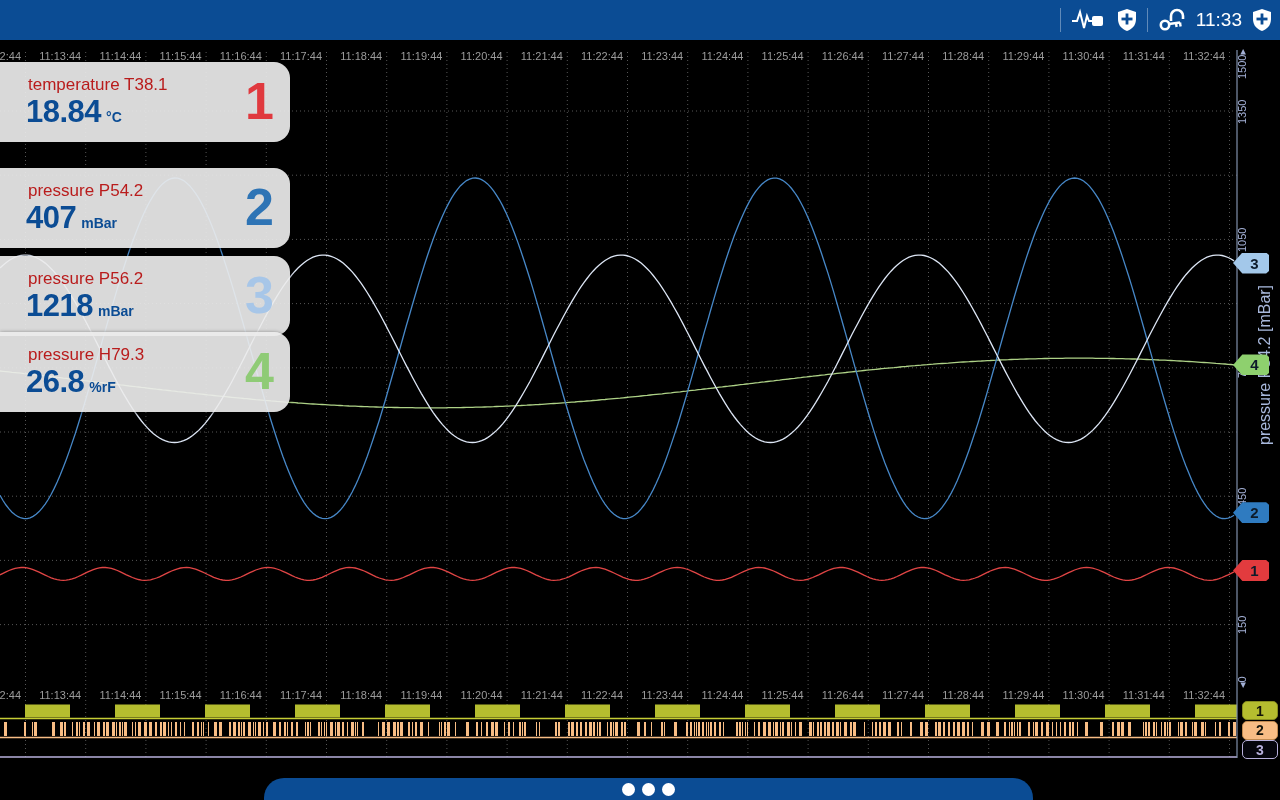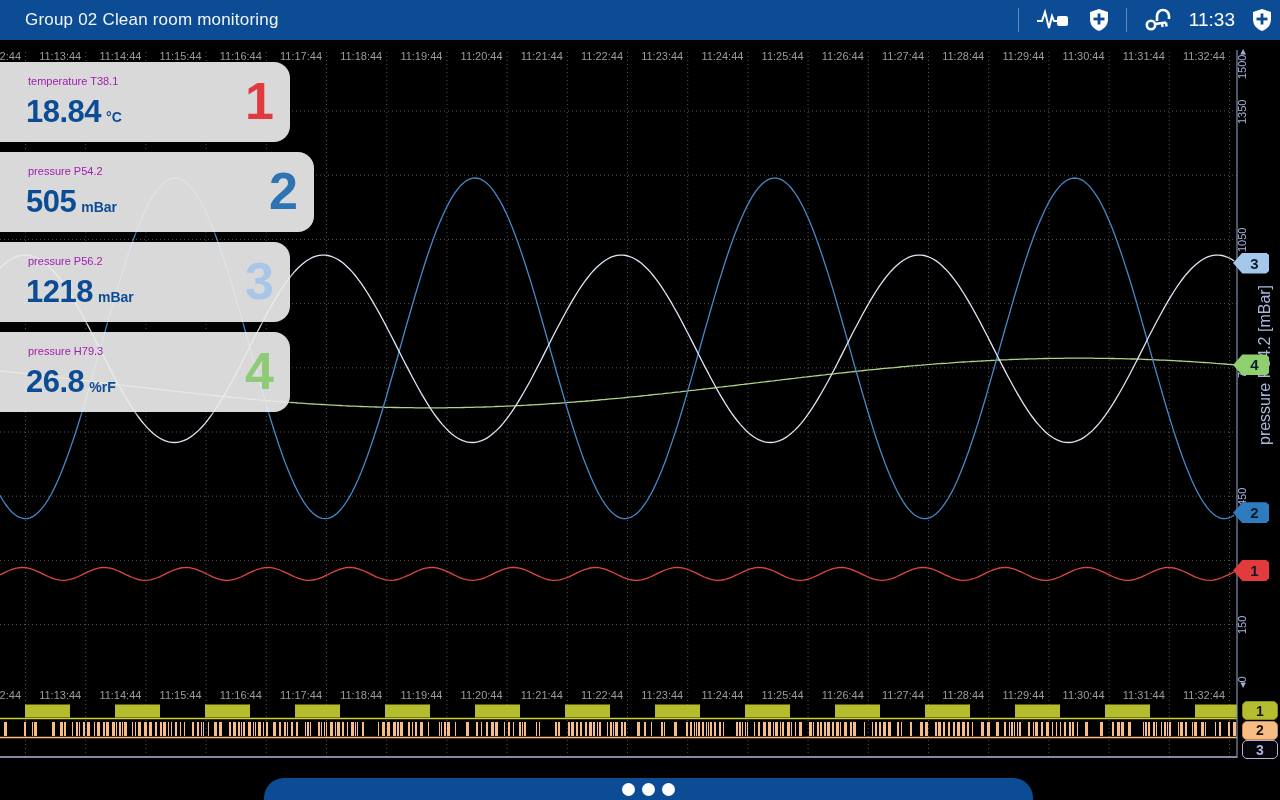--- a/index.html
+++ b/index.html
@@ -3,36 +3,36 @@
 <meta charset="utf-8">
 <style>
   html,body{margin:0;padding:0;background:#000;width:1280px;height:800px;overflow:hidden;
     font-family:"Liberation Sans",sans-serif;-webkit-font-smoothing:antialiased;}
   #app{position:relative;width:1280px;height:800px;background:#000;}
 
   
   #topbar{position:absolute;left:0;top:0;width:1280px;height:40px;background:#0b4c94;
     display:flex;align-items:center;}
   #topbar .title{color:#f2f5f8;font-size:17px;margin-left:25px;letter-spacing:.2px;}
-  #topbar .right{position:absolute;right:8px;top:0;height:40px;display:flex;align-items:center;gap:17px;}
+  #topbar .right{position:absolute;right:8px;top:0;height:40px;display:flex;align-items:center;gap:10px;}
   .vdivider{width:1px;height:24px;background:rgba(255,255,255,.35);}
   .clock{color:#fff;font-size:19px;}
 
   
   #chart{position:absolute;left:0;top:0;z-index:1;}
 
   
   .timerow{position:absolute;left:0;width:1237px;height:14px;overflow:hidden;z-index:2;}
   #toptimes{top:50px;} #bottimes{top:689px;}
   .tlabel{position:absolute;top:0;transform:translateX(-50%);color:#9b9b9b;font-size:11px;white-space:nowrap;}
 
   
   .card{position:absolute;left:0;width:290px;height:80px;background:rgba(235,235,235,.92);
     border-radius:0 16px 16px 0;z-index:3;box-shadow:0 1px 4px rgba(0,0,0,.55);}
-  .card .clabel{position:absolute;left:28px;top:13px;font-size:11px;color:#a21caf;}
+  .card .clabel{position:absolute;left:28px;top:13px;font-size:17px;color:#b91c1c;}
   .card .vrow{position:absolute;left:26px;top:32px;display:flex;align-items:baseline;}
   .card .cvalue{font-size:31px;font-weight:bold;color:#0b4c94;letter-spacing:-.5px;}
   .card .cunit{font-size:14px;font-weight:bold;color:#0b4c94;margin-left:5px;}
   .card .cnum{position:absolute;right:16px;top:0;height:80px;line-height:78px;font-size:52px;font-weight:bold;}
 
   
   .ytick{position:absolute;left:1236px;transform-origin:0 0;transform:rotate(-90deg);
     color:#a3b0d6;font-size:11px;white-space:nowrap;z-index:2;}
   #ytitle{position:absolute;left:1256px;transform-origin:0 0;transform:rotate(-90deg);
     color:#a8b8dc;font-size:16px;white-space:nowrap;z-index:2;}
@@ -51,21 +51,20 @@
   #handle{position:absolute;left:264px;top:778px;width:769px;height:22px;background:#0b4c94;
     border-radius:20px 20px 0 0;z-index:5;display:flex;align-items:center;justify-content:center;gap:7px;}
   #handle .dot{width:13px;height:13px;border-radius:50%;background:#fff;}
 </style>
 </head>
 <body>
 
 <div id="app">
 
   <div id="topbar">
-    <span class="title">Group 02 Clean room monitoring</span>
     <div class="right">
       <div class="vdivider"></div>
       <svg width="36" height="24" viewBox="0 0 36 24">
         <polyline points="1,13 6,13 9,4 13,20 16,8 18,13 21,13" fill="none" stroke="#fff" stroke-width="2"></polyline>
         <rect x="21" y="8" width="11" height="10" rx="2" fill="#fff"></rect>
       </svg>
       <svg width="20" height="24" viewBox="0 0 20 24">
         <path d="M10 1 L19 4 V11 C19 17.5 15 21 10 23 C5 21 1 17.5 1 11 V4 Z" fill="#fff"></path>
         <rect x="8.6" y="5.5" width="2.8" height="11" fill="#0b4c94"></rect>
         <rect x="4.5" y="9.6" width="11" height="2.8" fill="#0b4c94"></rect>
@@ -426,29 +425,29 @@
 
   <div id="cards">
       <div class="card" style="top: 62px;">
         <div class="clabel">temperature T38.1</div>
         <div class="vrow">
           <span class="cvalue">18.84</span>
           <span class="cunit">°C</span>
         </div>
         <div class="cnum" style="color: rgb(224, 57, 62);">1</div>
       </div>
-      <div class="card" style="top: 152px; padding-left: 24px;">
+      <div class="card" style="top: 168px;">
         <div class="clabel">pressure P54.2</div>
         <div class="vrow">
-          <span class="cvalue">505</span>
+          <span class="cvalue">407</span>
           <span class="cunit">mBar</span>
         </div>
         <div class="cnum" style="color: rgb(46, 116, 181);">2</div>
       </div>
-      <div class="card" style="top: 242px;">
+      <div class="card" style="top: 256px;">
         <div class="clabel">pressure P56.2</div>
         <div class="vrow">
           <span class="cvalue">1218</span>
           <span class="cunit">mBar</span>
         </div>
         <div class="cnum" style="color: rgb(167, 198, 232);">3</div>
       </div>
       <div class="card" style="top: 332px;">
         <div class="clabel">pressure H79.3</div>
         <div class="vrow">

